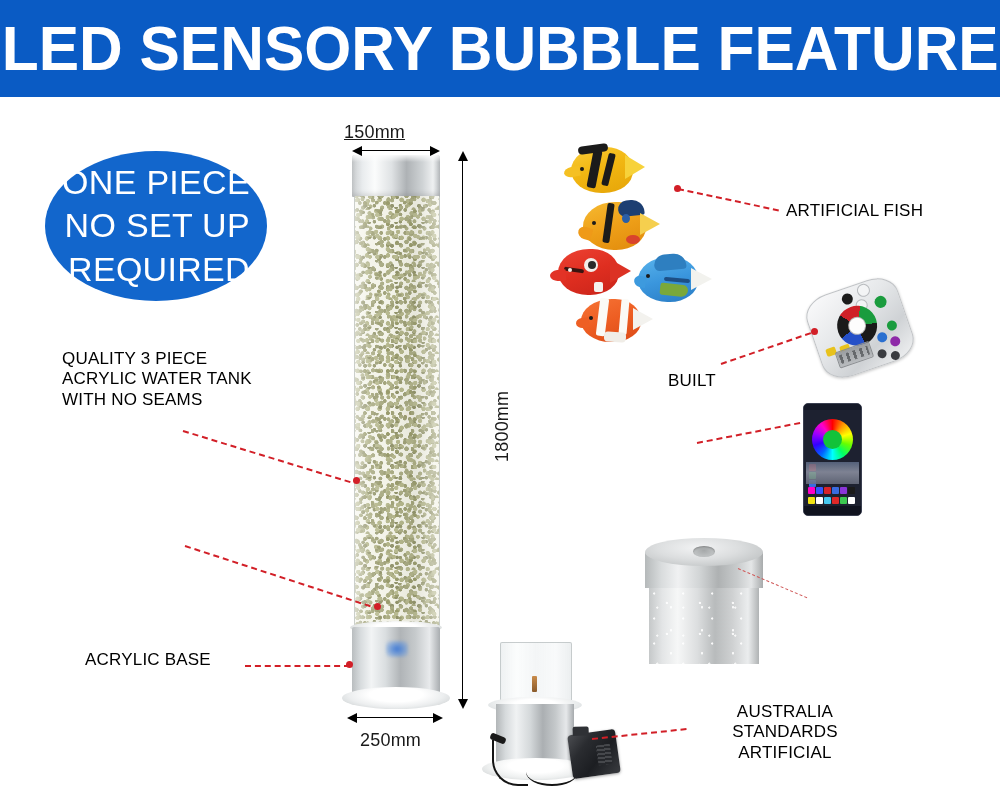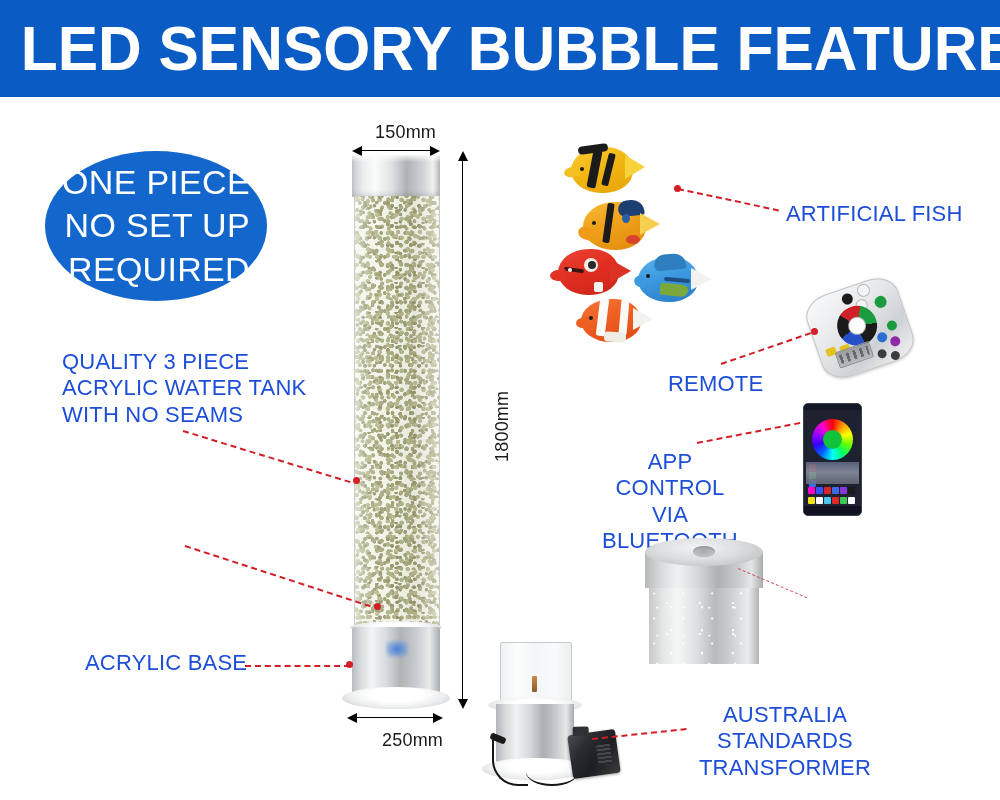--- a/index.html
+++ b/index.html
@@ -20,20 +20,21 @@
   
   .banner {
     position: absolute;
     left: 0;
     top: 0;
     width: 1000px;
     height: 97px;
     background: #0a5bc4;
     display: flex;
     align-items: center;
+    justify-content: center;
   }
   .banner-title {
     color: #ffffff;
     font-family: "Liberation Sans Narrow", "Liberation Sans", sans-serif;
     font-weight: bold;
     font-size: 63px;
     letter-spacing: 0px;
     line-height: 1;
     transform: scaleX(0.96);
     white-space: nowrap;
@@ -57,22 +58,22 @@
     font-size: 34px;
     line-height: 1.27;
     text-align: right;
     white-space: pre-line;
     letter-spacing: 0.3px;
   }
 
   
   .label {
     position: absolute;
-    color: #1d4ed8;
-    font-size: 22px;
+    color: #000000;
+    font-size: 17px;
     line-height: 1.2;
     white-space: pre-line;
     letter-spacing: 0.2px;
   }
   .label.center { text-align: center; }
 
   
   .dim-text {
     position: absolute;
     color: #1a1a1a;
@@ -438,28 +439,28 @@
     <div class="tube-body">
       <div class="bubbles"></div>
       <div class="sheen"></div>
     </div>
     <div class="base-top-disc"></div>
     <div class="base-cyl"></div>
     <div class="base-glow"></div>
     <div class="base-foot"></div>
   </div>
 
-  <div class="dim-text" style="left:375px; top:122px;">150mm</div>
+  <div class="dim-text" style="left:344px; top:122px;text-decoration:underline;">150mm</div>
   <div class="arrow-h" style="left:361px; top:150px; width:70px;"></div>
 
   <div class="arrow-v" style="left:462px; top:160px; height:540px;"></div>
   <div class="dim-text vert" style="left:492px; top:462px;">1800mm</div>
 
   <div class="arrow-h" style="left:356px; top:717px; width:78px;"></div>
-  <div class="dim-text" style="left:382px; top:730px;">250mm</div>
+  <div class="dim-text" style="left:360px; top:730px;">250mm</div>
 
   <div class="label" style="left:62px; top:349px; width:280px;">QUALITY 3 PIECE
 ACRYLIC WATER TANK
 WITH NO SEAMS</div>
   <div class="leader" style="left:183px; top:430px; width:175px; transform:rotate(17deg);"></div>
   <div class="leader-dot" style="left:353px; top:477px;"></div>
 
   <div class="leader" style="left:185px; top:545px; width:195px; transform:rotate(18deg);"></div>
   <div class="leader-dot" style="left:374px; top:603px;"></div>
 
@@ -535,21 +536,21 @@
     <div class="rbtn" style="left:8px; top:52px; width:10px; height:8px; border-radius:2px; background:#e8c21c;"></div>
     <div class="rbtn" style="left:22px; top:54px; width:10px; height:8px; border-radius:2px; background:#e8c21c;"></div>
     <div class="rbtn" style="left:61px; top:54px; width:10px; height:10px; background:#2a6fd0;"></div>
     <div class="rbtn" style="left:74px; top:46px; width:10px; height:10px; background:#1a9c3e;"></div>
     <div class="rbtn" style="left:72px; top:62px; width:10px; height:10px; background:#8e2aa8;"></div>
     <div class="rbtn" style="left:56px; top:70px; width:9px; height:9px; background:#3a3c40;"></div>
     <div class="rbtn" style="left:68px; top:76px; width:9px; height:9px; background:#3a3c40;"></div>
     <div class="rscreen"></div>
   </div>
 
-  <div class="label" style="left:668px; top:371px;">REMOTE</div>
+  <div class="label" style="left:668px; top:371px;">BUILT</div>
   <div class="leader" style="left:721px; top:363px; width:95px; transform:rotate(-19deg);"></div>
   <div class="leader-dot" style="left:811px; top:328px;"></div>
 
   <div class="phone">
     <div class="phone-status"></div>
     <div class="phone-wheel"></div>
     <div class="phone-sw" style="left:5px; top:60px; background:#e02828;"></div>
     <div class="phone-sw" style="left:5px; top:68px; background:#3cc850;"></div>
     <div class="phone-sw" style="left:5px; top:76px; background:#3a6be0;"></div>
     <div class="phone-photo"></div>
@@ -561,22 +562,20 @@
     <div class="phone-sw" style="left:44px; top:83px; background:#1a1a1a;"></div>
     <div class="phone-sw" style="left:4px;  top:93px; background:#f2e414;"></div>
     <div class="phone-sw" style="left:12px; top:93px; background:#ffffff;"></div>
     <div class="phone-sw" style="left:20px; top:93px; background:#46c8f0;"></div>
     <div class="phone-sw" style="left:28px; top:93px; background:#e02828;"></div>
     <div class="phone-sw" style="left:36px; top:93px; background:#3cc850;"></div>
     <div class="phone-sw" style="left:44px; top:93px; background:#ffffff;"></div>
     <div class="phone-nav"></div>
   </div>
 
-  <div class="label center" style="left:600px; top:449px; width:140px;">APP CONTROL
-VIA BLUETOOTH</div>
   <div class="leader" style="left:697px; top:442px; width:105px; transform:rotate(-11deg);"></div>
 
   <div class="lid-wrap">
     <div class="lid-band"></div>
     <div class="lid-col"></div>
     <div class="lid-top"></div>
     <div class="lid-hole"></div>
   </div>
 
   <div class="leader thin" style="left:738px; top:568px; width:75px; transform:rotate(23deg);"></div>
@@ -588,16 +587,16 @@
     <div class="tx-cyl"></div>
     <div class="tx-foot"></div>
     <div class="tx-probe"></div>
     <div class="tx-cord2" style="left:22px; top:100px; width:34px; height:44px;"></div>
     <div class="tx-cord" style="left:56px; top:118px; width:52px; height:26px;"></div>
     <div class="tx-plug"></div>
   </div>
 
   <div class="label center" style="left:690px; top:702px; width:190px;">AUSTRALIA
 STANDARDS
-TRANSFORMER</div>
+ARTIFICIAL</div>
   <div class="leader" style="left:592px; top:738px; width:95px; transform:rotate(-6deg);"></div>
 
 </div>
 
 </body></html>

